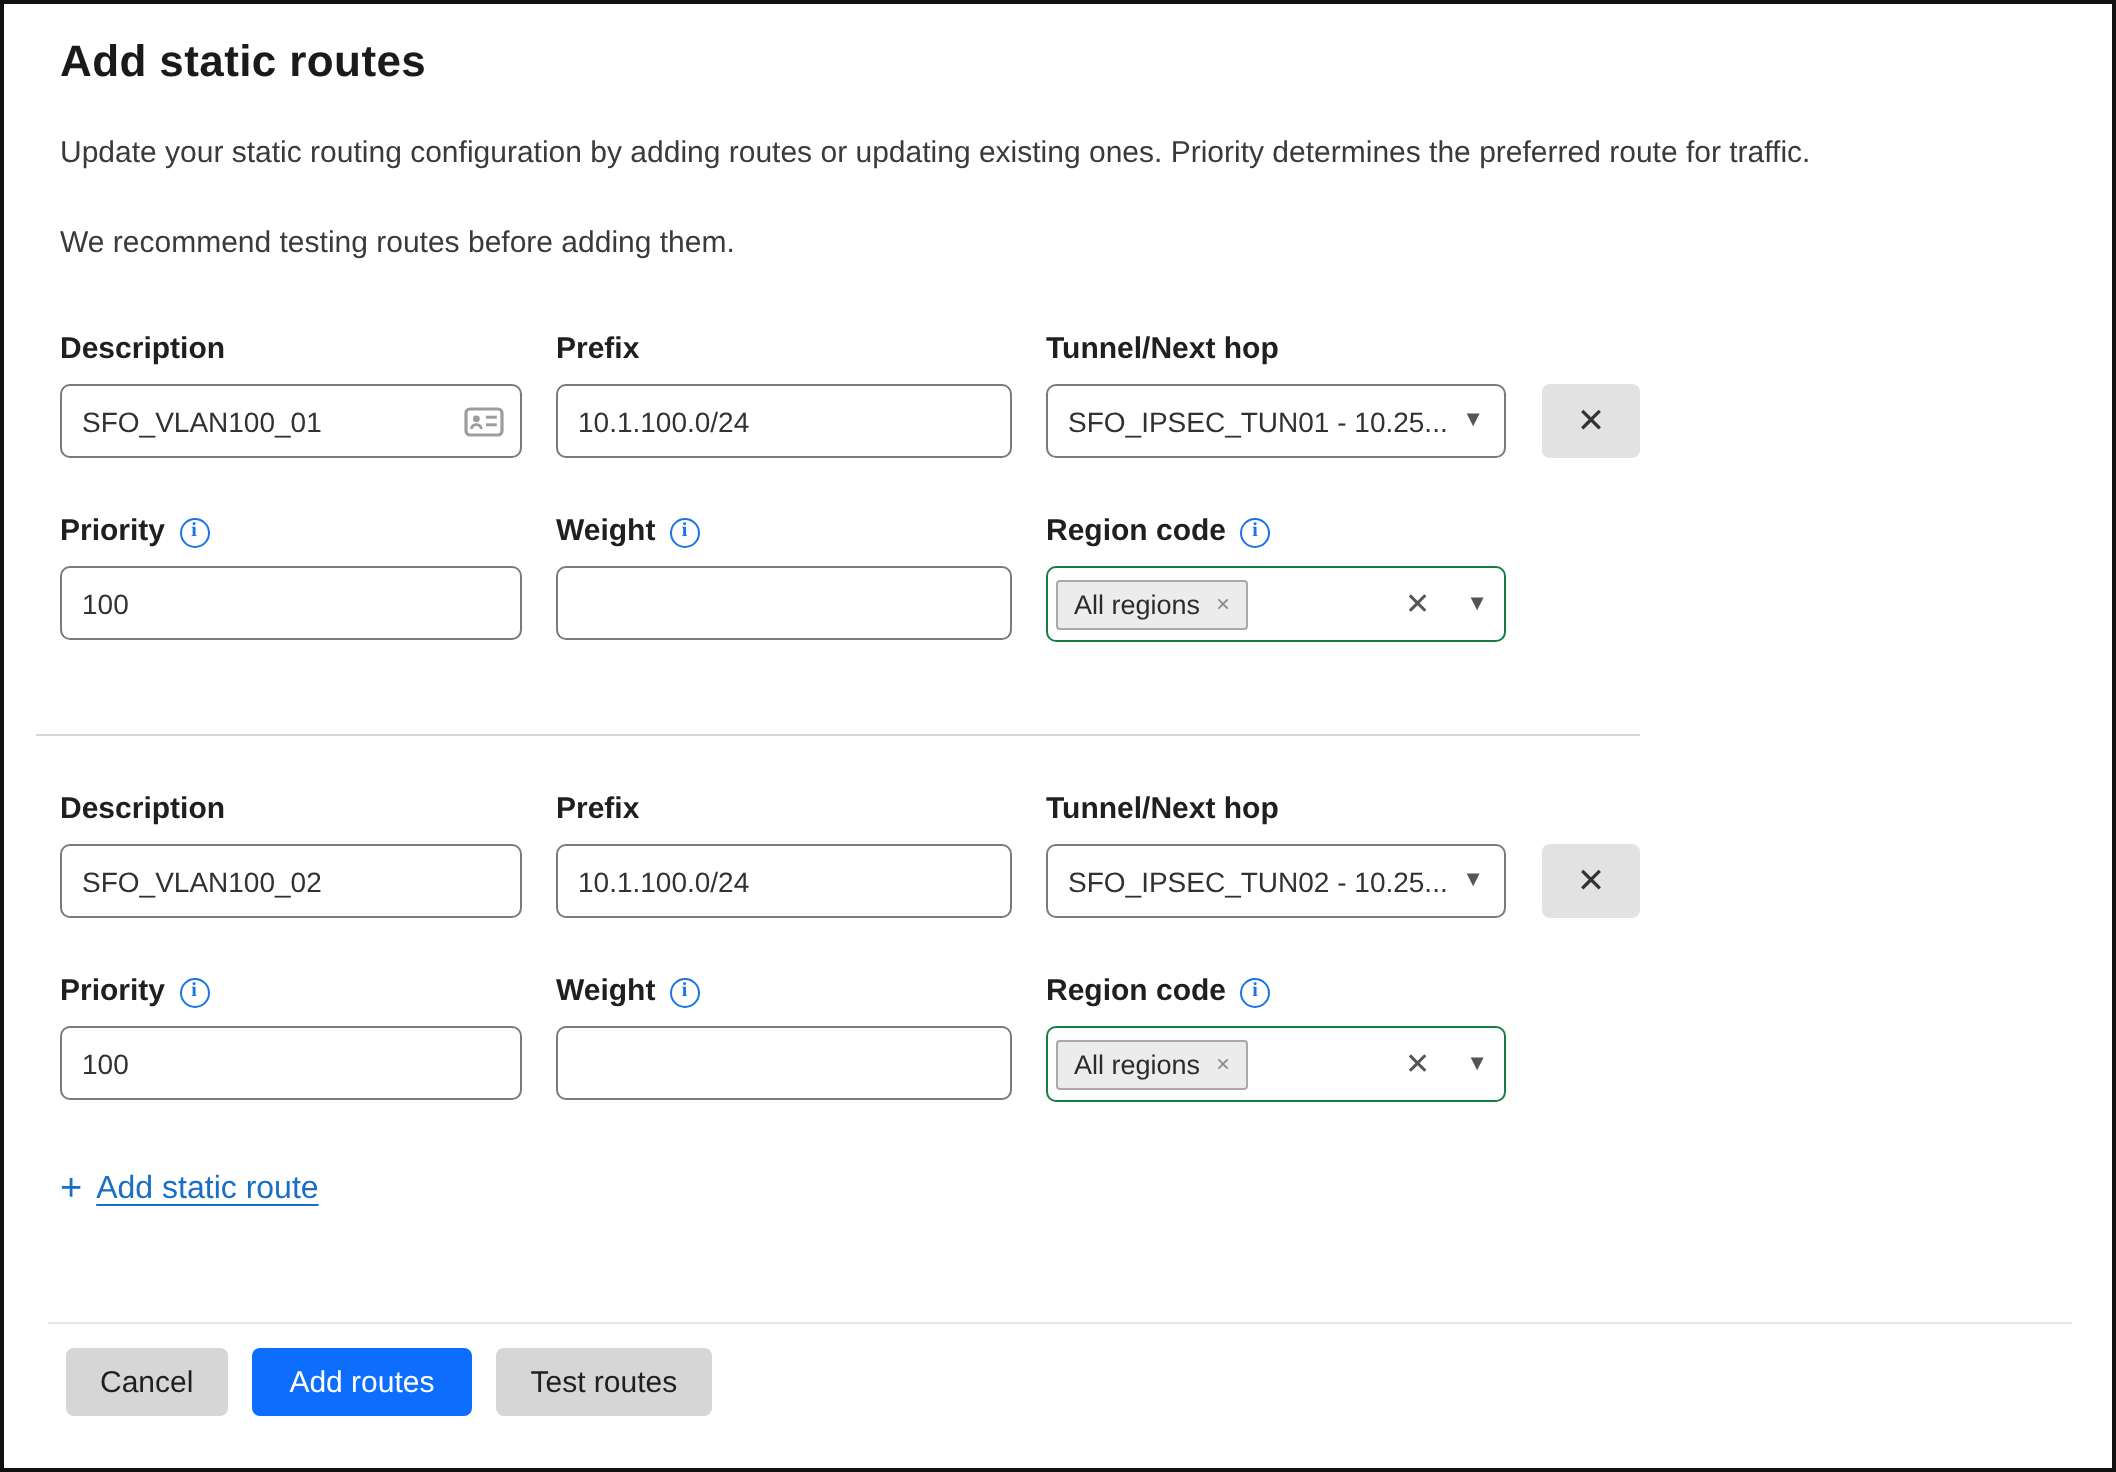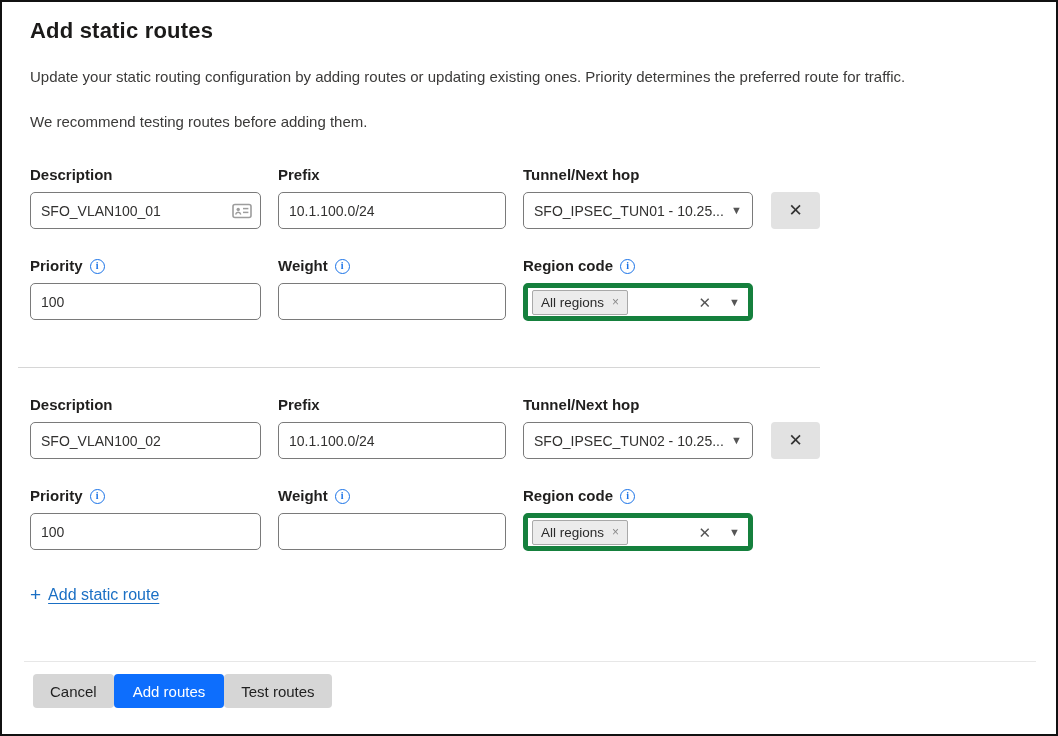--- a/index.html
+++ b/index.html
@@ -116,21 +116,21 @@
     border-radius: 4px;
     font-size: 17px;
     color: #333;
     cursor: pointer;
     display: flex; align-items: center; justify-content: center;
     font-family: "Liberation Sans", sans-serif;
   }
 
   .multiselect {
     height: 38px;
-    border: 5px solid #15803d;
+    border: 1px solid #15803d;
     border-radius: 5px;
     background: #fff;
     display: flex;
     align-items: center;
     padding: 0 8px 0 4px;
     position: relative;
     cursor: pointer;
   }
   .tag {
     background: #ececec;
@@ -184,20 +184,21 @@
     left: 0; right: 0; bottom: 0;
     padding: 0 0 26px 0;
   }
   .footer-divider {
     height: 1px;
     background: #e7e7e7;
     margin: 0 20px 0 22px;
   }
   .footer-buttons {
     display: flex;
+    gap: 12px;
     padding: 12px 0 0 31px;
   }
   .btn {
     height: 34px;
     border: none;
     border-radius: 4px;
     font-size: 15px;
     font-family: "Liberation Sans", sans-serif;
     cursor: pointer;
     padding: 0 17px;

